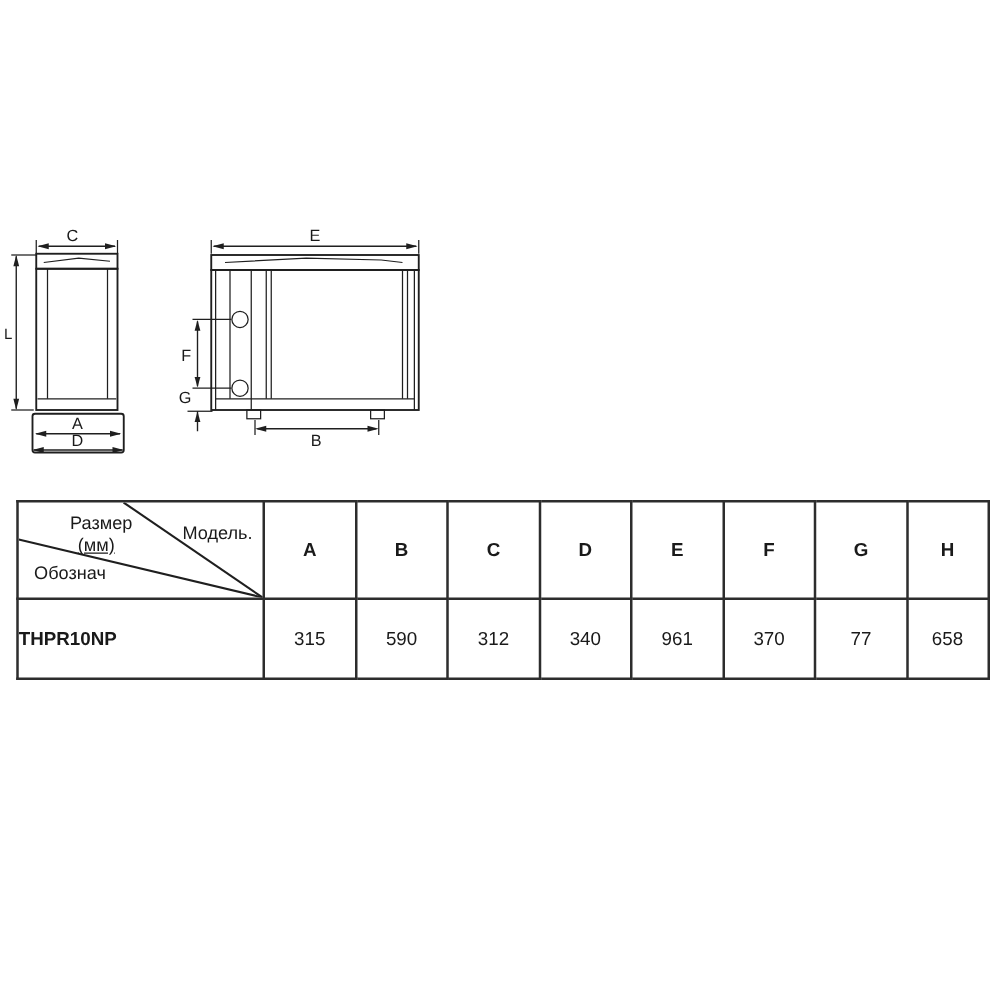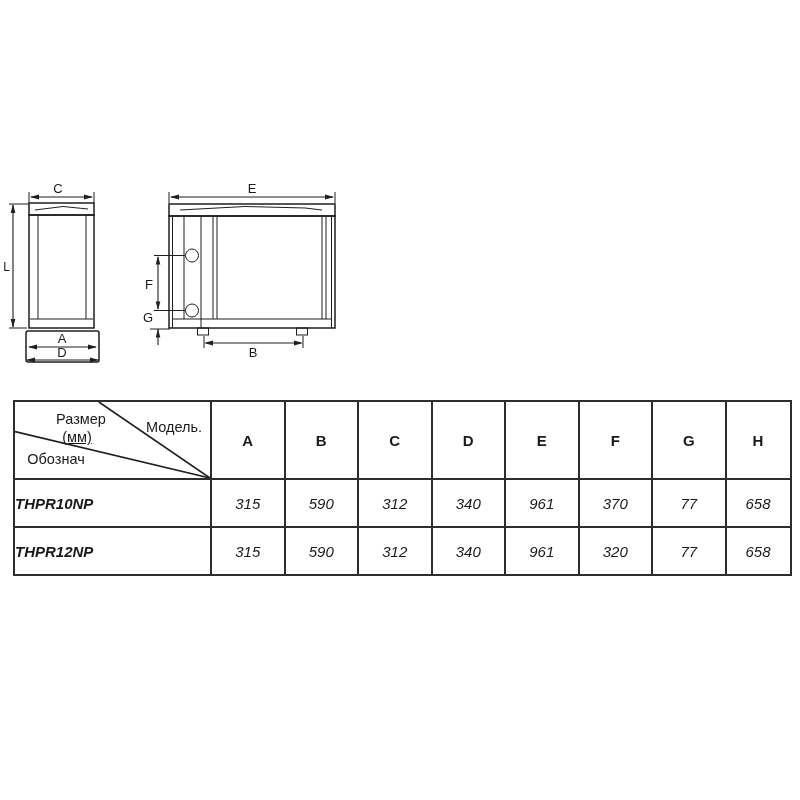--- a/index.html
+++ b/index.html
@@ -20,21 +20,21 @@
   col.c-model{width:197px;} col.c-dim{width:73.5px;} col.c-last{width:65px;}
   th.corner{position:relative;height:76px;margin-left:24px;}
   th.corner svg{position:absolute;left:0;top:0;width:100%;height:100%;}
   th.corner .cr{position:absolute;transform:translate(-50%,-50%);font-weight:normal;
         font-size:14.5px;white-space:nowrap;}
   .cr.razmer{left:66px;top:17px;}
   .cr.mm{left:62px;top:35px;text-decoration:underline;}
   .cr.obozn{left:159px;top:25px;}
   .cr.modl{left:41px;top:57px;}
   th.letter{font-weight:bold;font-size:15px;height:76px;text-align:center;}
-  tr.datarow{height:48px;font-style:italic;}
+  tr.datarow{height:64px;}
   td.model{font-weight:bold;font-size:15px;text-align:left;padding-left:10px;}
   td.val{font-size:15px;text-align:center;}
 </style>
 </head>
 <body>
 
 <div class="page">
 
   <svg class="drawings" width="800" height="400" viewBox="0 0 800 400">
 
@@ -180,26 +180,15 @@
         <td class="model">THPR10NP</td>
         <td class="val">315</td>
         <td class="val">590</td>
         <td class="val">312</td>
         <td class="val">340</td>
         <td class="val">961</td>
         <td class="val">370</td>
         <td class="val">77</td>
         <td class="val">658</td>
       </tr>
-      <tr class="datarow">
-        <td class="model">THPR12NP</td>
-        <td class="val">315</td>
-        <td class="val">590</td>
-        <td class="val">312</td>
-        <td class="val">340</td>
-        <td class="val">961</td>
-        <td class="val">320</td>
-        <td class="val">77</td>
-        <td class="val">658</td>
-      </tr>
     </tbody>
   </table>
 </div>
 
 </body></html>

